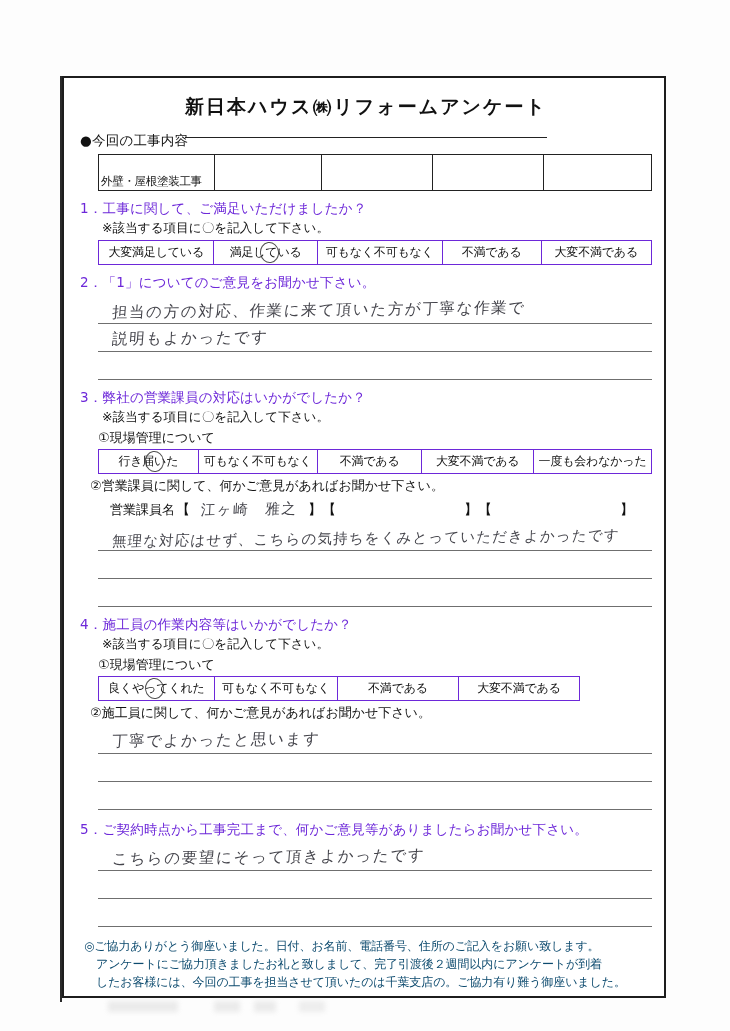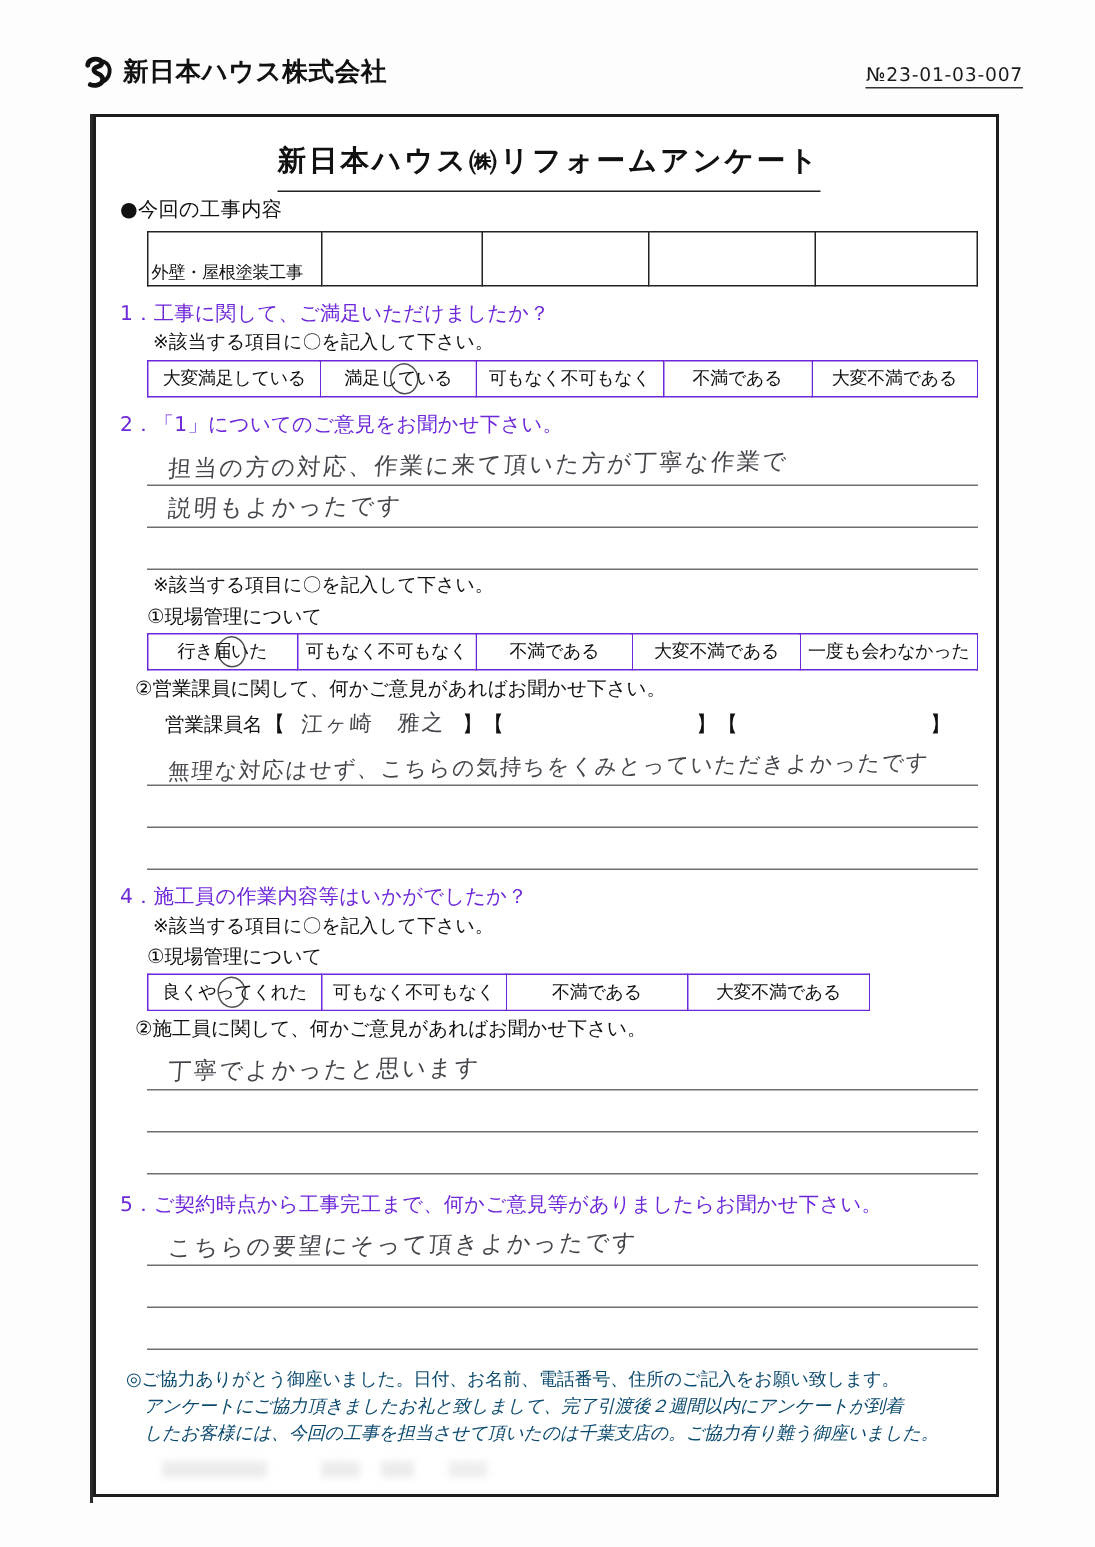--- a/index.html
+++ b/index.html
@@ -94,22 +94,21 @@
   .form-title {
     text-align: center;
     font-size: 19px;
     font-weight: bold;
     letter-spacing: 2px;
     margin: 6px 0 10px 0;
     color: #111;
   }
   .form-title span {
     border-bottom: 1.5px solid #222;
-    padding-bottom: 8px;
-    font-family: Liberation Mono, monospace;
+    padding-bottom: 20px;
   }
 
   .bullet-line {
     font-size: 13.5px;
     line-height: 1.55;
     margin: 2px 0 2px 0;
     color: #111;
     letter-spacing: 0.2px;
   }
   .sp-wide { display: inline-block; width: 13px; }
@@ -229,52 +228,40 @@
   }
 
   
   .closing {
     margin: 10px 0 0 4px;
     font-size: 12px;
     line-height: 1.5;
     color: #0c4a6e;
     letter-spacing: -0.1px;
   }
-  .closing .ind { display: block; margin-left: 12px; font-style: italic; }
+  .closing .ind { display: block; margin-left: 12px; }
 
   
   .redacted {
     margin: 8px 0 0 14px;
     position: relative;
     height: 78px;
   }
   .blk {
     position: absolute;
     background: #c9c9c9;
     filter: blur(2.5px);
     opacity: 0.75;
   }
 </style>
 </head>
 <body>
 
 <div class="page">
 
-  <div class="letterhead">
-    <div class="brand">
-      <span class="logo-mark">
-        <svg width="22" height="22" viewBox="0 0 22 22">
-          <path d="M3.5 6.5 C3.5 3.4 7.2 2.0 10.2 2.6 C12.4 3.0 13.4 4.6 12.6 6.0 C11.9 7.3 9.4 7.2 8.2 8.4 C7.0 9.7 8.0 11.4 10.0 12.0 C12.8 12.9 14.3 15.2 13.0 17.6 C11.8 19.8 8.0 20.6 5.2 19.4" fill="none" stroke="#111" stroke-width="3.2" stroke-linecap="round"></path>
-          <path d="M14.0 4.0 C17.0 5.2 18.6 8.2 18.0 11.4 C17.5 14.2 15.6 16.6 13.0 17.8" fill="none" stroke="#111" stroke-width="2.6" stroke-linecap="round"></path>
-        </svg>
-      </span>
-      <span class="company-name">新日本ハウス株式会社</span>
-    </div>
-    <div class="doc-number">№23-01-03-007</div>
-  </div>
 
   <div class="frame">
     <div class="inner">
 
       <div class="form-title">
         <span>新日本ハウス㈱リフォームアンケート</span>
       </div>
 
 
       <div class="bullet-line">●今回の工事内容</div>
@@ -311,20 +298,21 @@
           <span class="hand">担当の方の対応、作業に来て頂いた方が丁寧な作業で</span>
         </div>
         <div class="rule">
           <span class="hand">説明もよかったです</span>
         </div>
         <div class="rule">
           <span class="hand"></span>
         </div>
       </div>
 
+      <div class="q">3．弊社の営業課員の対応はいかがでしたか？</div>
       <div class="note">※該当する項目に〇を記入して下さい。</div>
       <div class="subhead">①現場管理について</div>
       <table class="choices">
         <tbody>
             <tr>
           <td style="width:113px">行き届いた<span class="circle-mark" style="left: 46px; top: 1px; display: block;"></span></td>
           <td style="width:120px">可もなく不可もなく</td>
           <td style="width:120px">不満である</td>
           <td style="width:120px">大変不満である</td>
           <td style="width:118px">一度も会わなかった</td>

